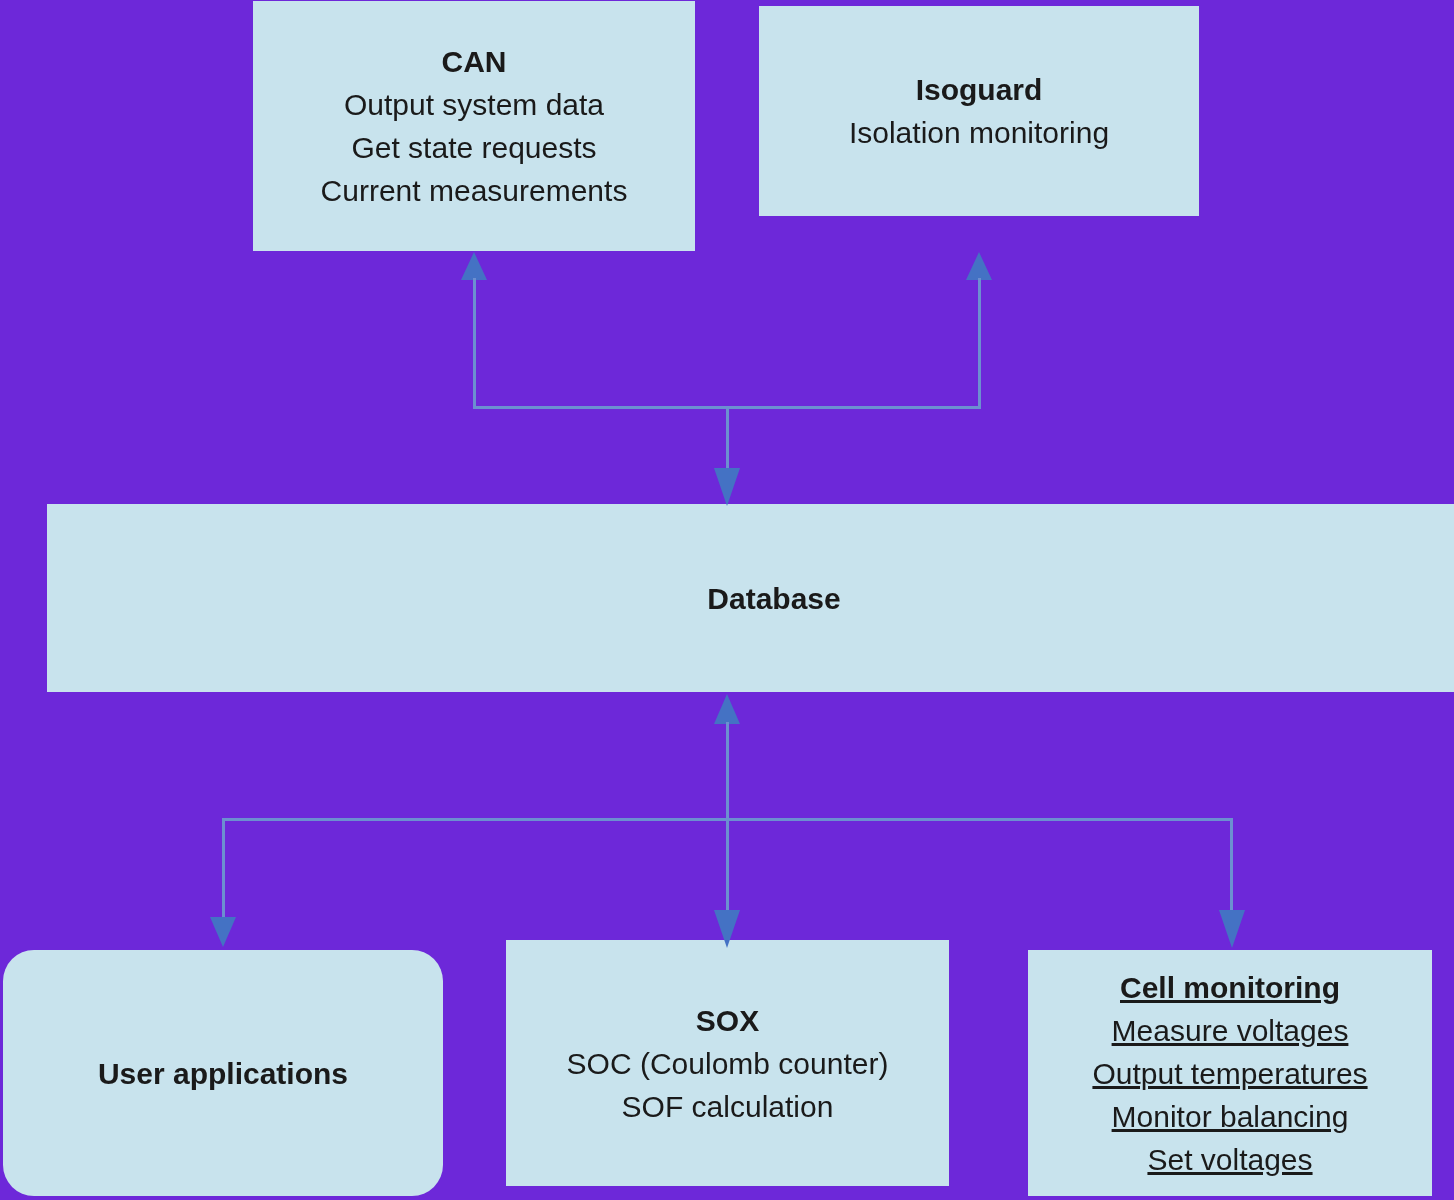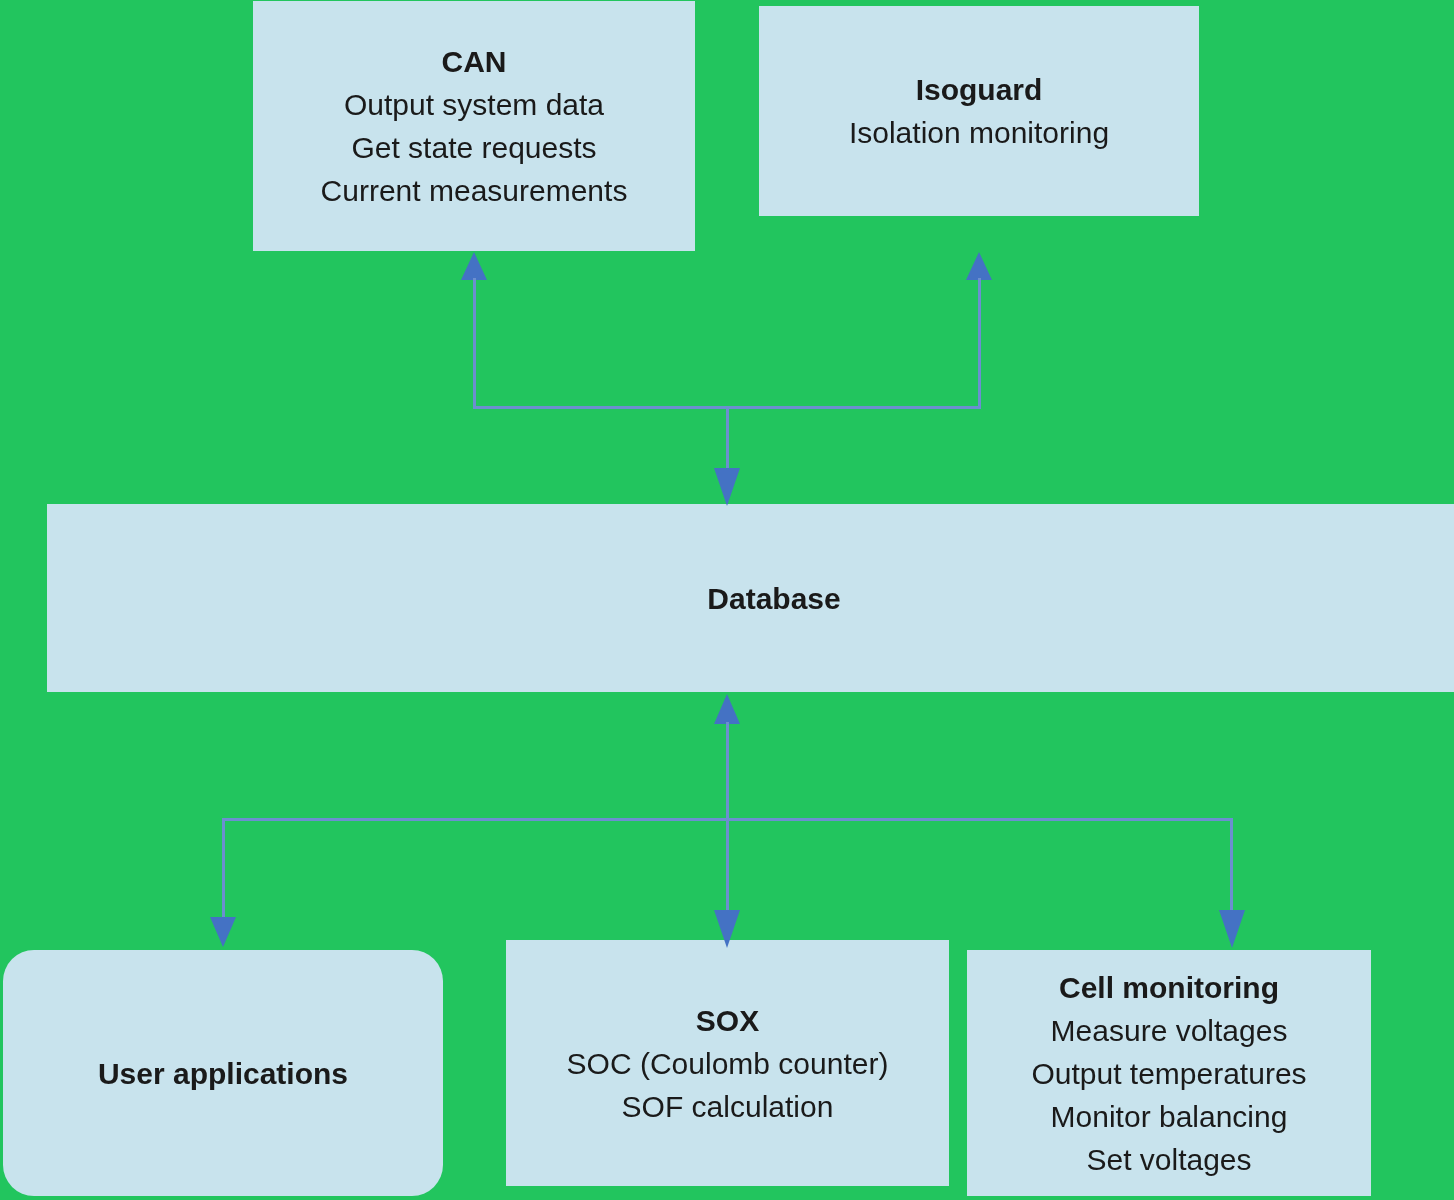--- a/index.html
+++ b/index.html
@@ -1,19 +1,19 @@
 <!DOCTYPE html>
 <html><head>
 <meta charset="utf-8">
 <style>
   html,body { margin:0; padding:0; background:#ffffff; }
   .canvas {
     position:relative;
     width:1454px; height:1200px;
-    background:#22c55e;
+    background:#6d28d9;
     font-family:"Liberation Sans", sans-serif;
     color:#1a1a1a;
     overflow:hidden;
   }
   .node {
     position:absolute;
     background:#c8e3ed;
     display:flex;
     flex-direction:column;
     align-items:center;
@@ -45,21 +45,21 @@
     border-right:13px solid transparent;
     border-top:30px solid #4472c4;
   }
 
   
   #node-can        { left:253px;  top:1px;   width:442px;  height:250px; }
   #node-isoguard   { left:759px;  top:6px;   width:440px;  height:210px; }
   #node-database   { left:0px;    top:504px; width:1454px; height:188px;margin-left:47px; }
   #node-user       { left:3px;    top:950px; width:440px;  height:246px;border-radius:31px; }
   #node-sox        { left:506px;  top:940px; width:443px;  height:246px; }
-  #node-cell       { left:967px; top:950px; width:404px;  height:246px; }
+  #node-cell       { left:1028px; top:950px; width:404px;  height:246px;text-decoration:underline; }
 
   
   #ah-up-can       { left:461px;  top:252px; }
   #ah-up-iso       { left:966px;  top:252px; }
   #v-can           { left:473px;  top:278px; width:3px;    height:131px; }
   #v-iso           { left:978px;  top:278px; width:3px;    height:131px; }
   #h-top           { left:473px;  top:406px; width:508px;  height:3px;   }
   #v-mid-drop      { left:726px;  top:407px; width:3px;    height:61px;  }
   #ah-down-db      { left:714px;  top:468px; }
 

